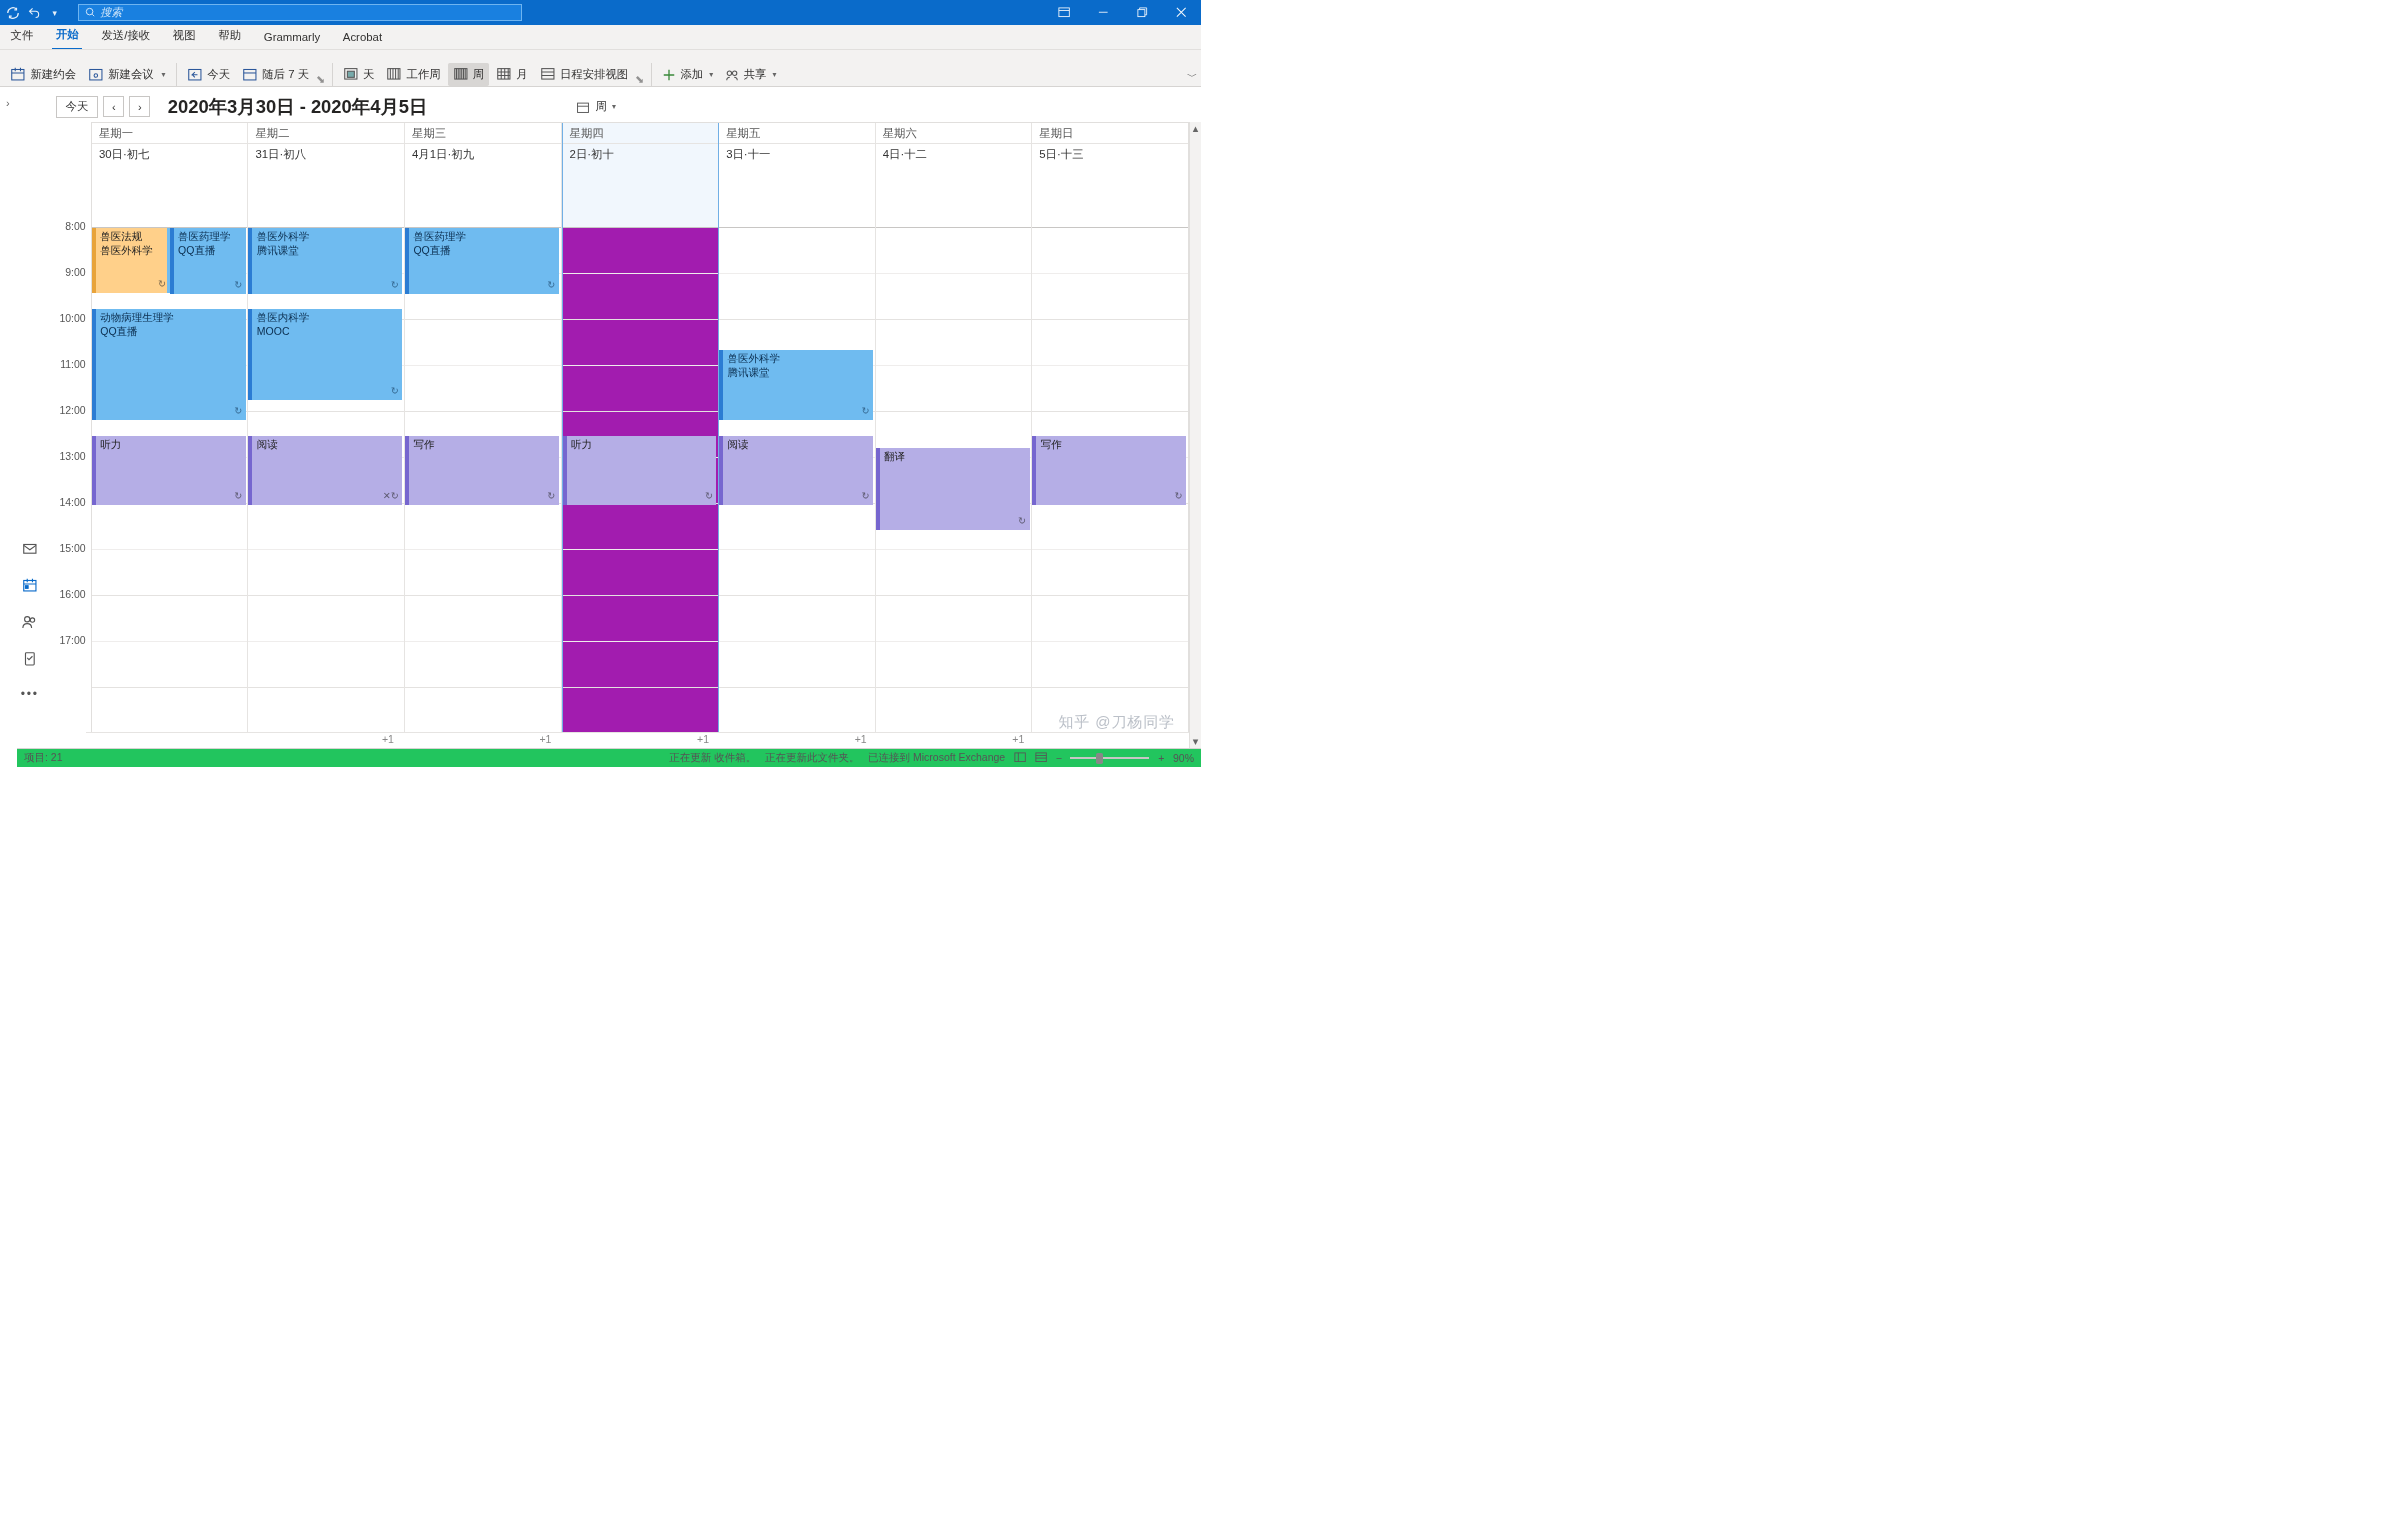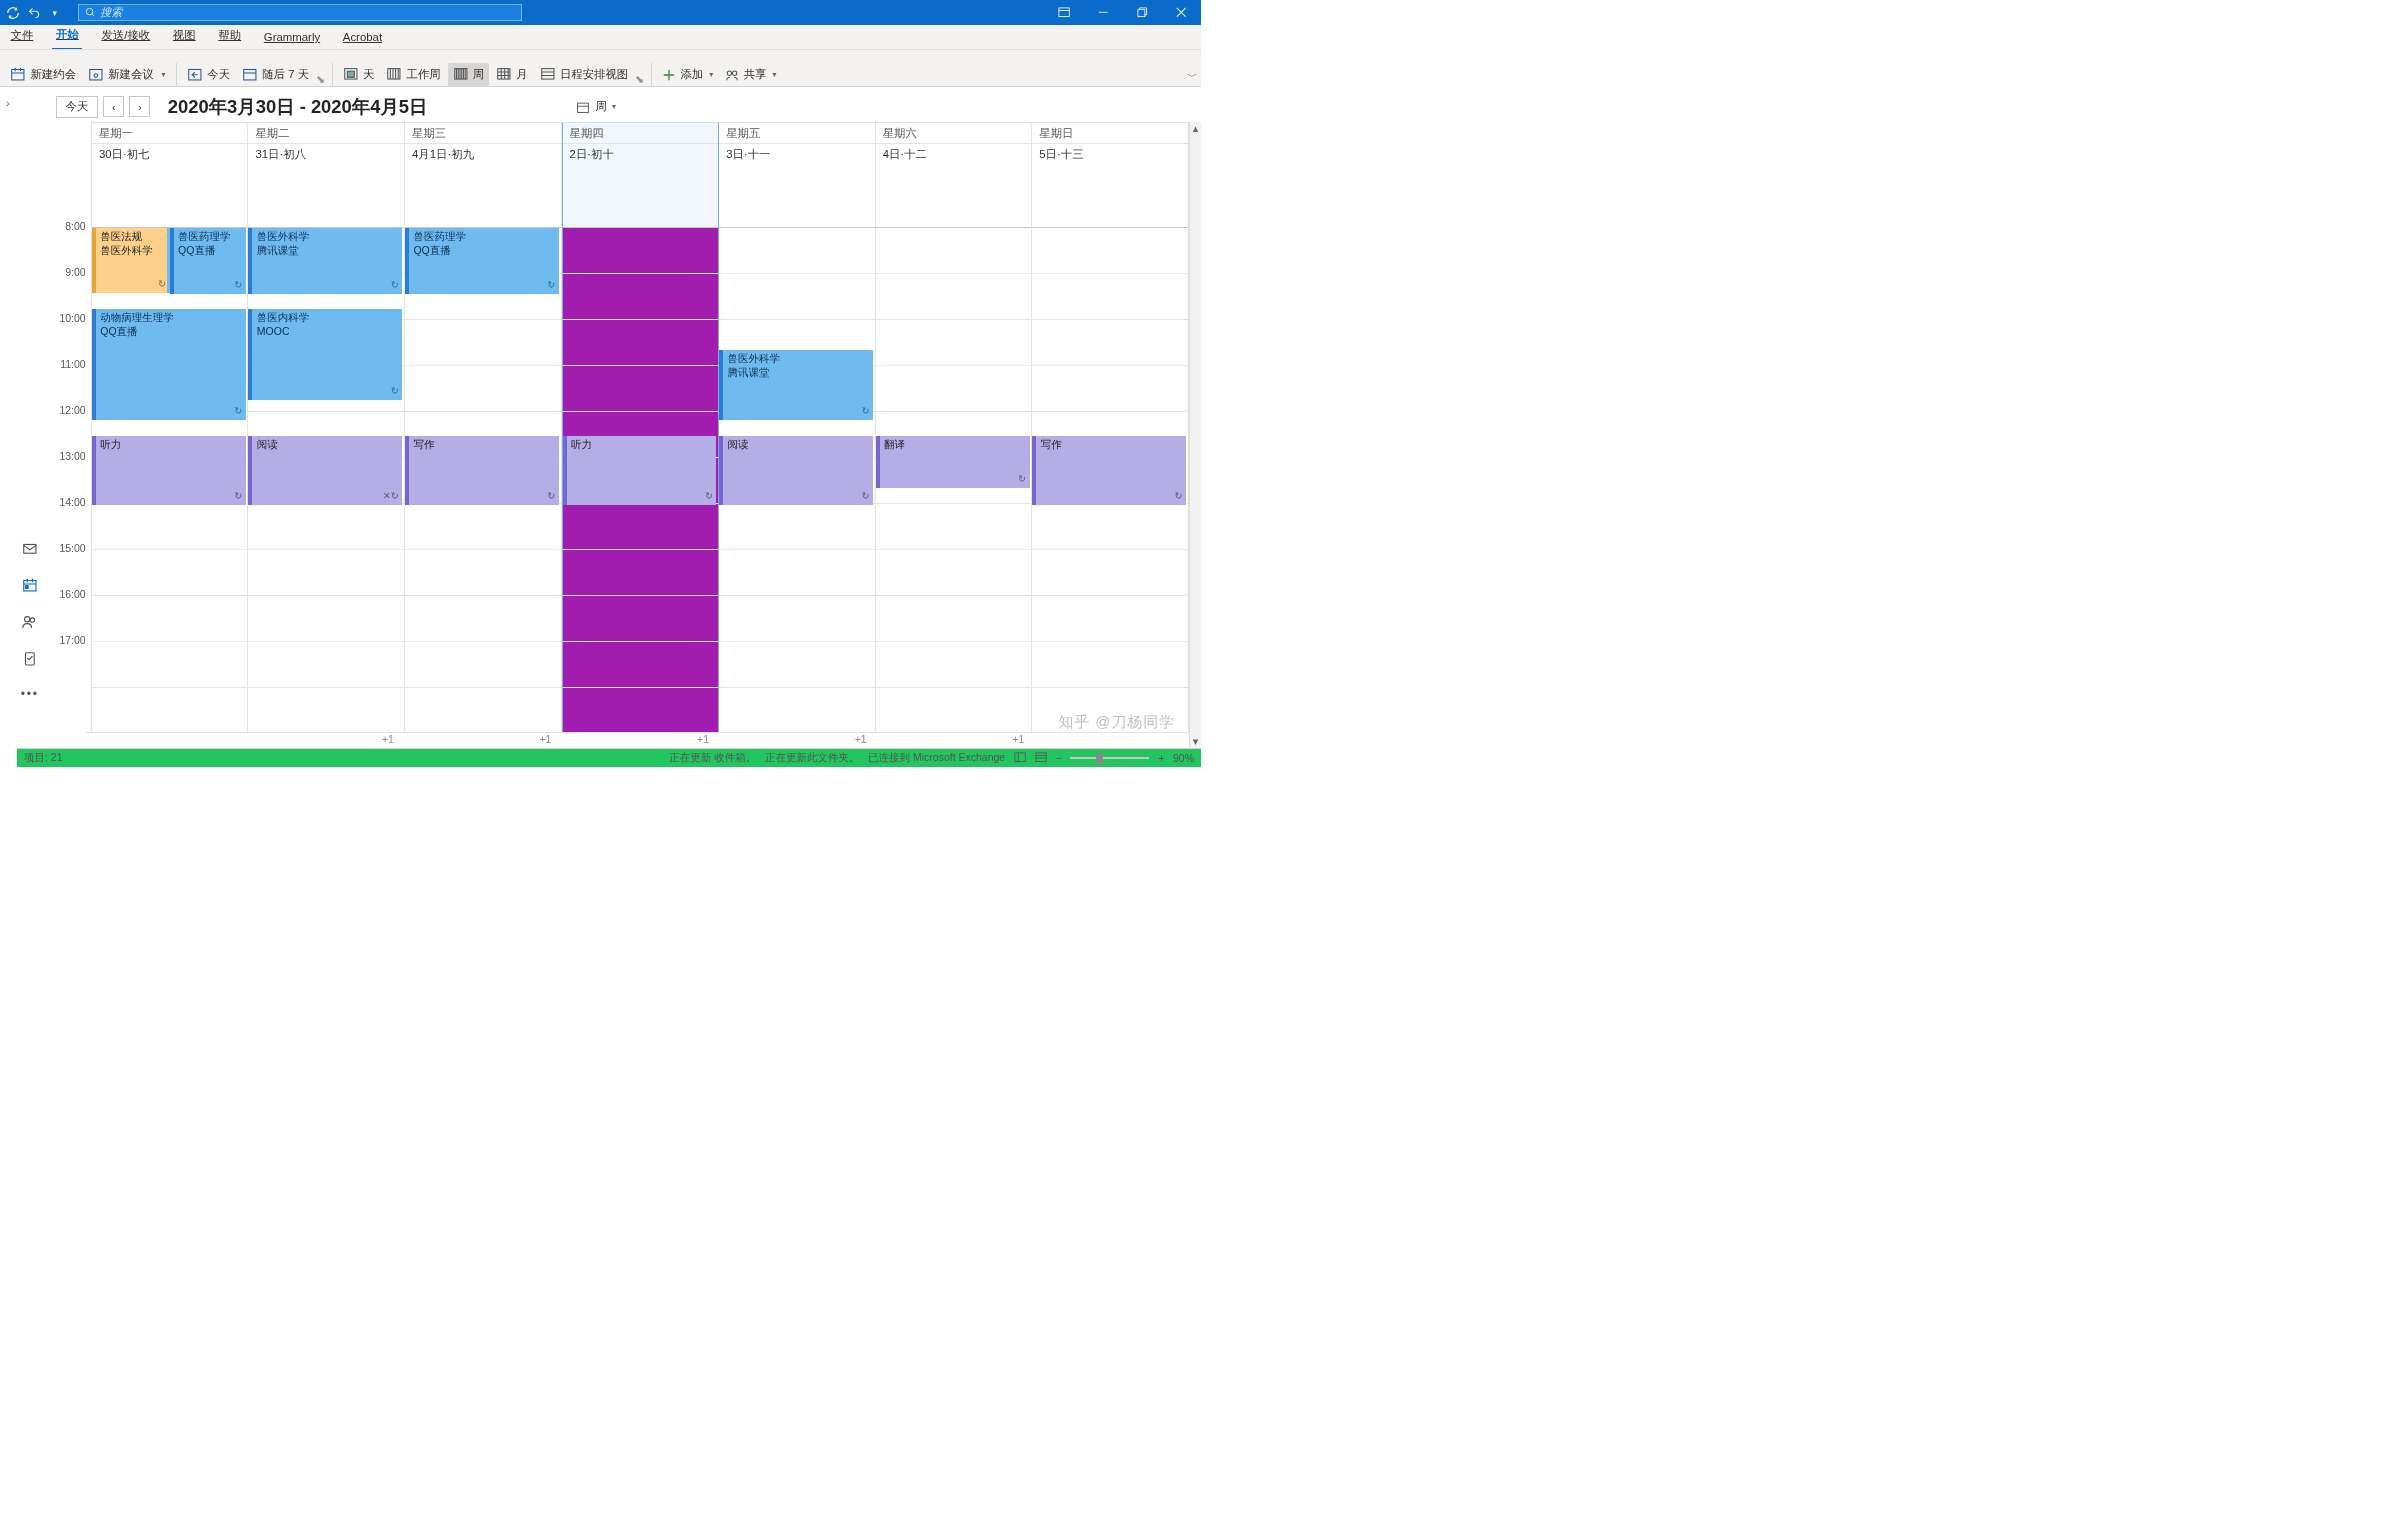--- a/index.html
+++ b/index.html
@@ -8,21 +8,21 @@
 
 .title-bar { height: 25px; background: #0a6bca; display: flex; align-items: center; color: #fff; }
 .title-left { display: flex; align-items: center; gap: 5.2px; padding: 0 5.2px; }
 .title-icon { width: 15.7px; height: 15.7px; display: flex; align-items: center; justify-content: center; opacity: .9; }
 .search-box { margin-left: 10.5px; width: 444px; height: 17.5px; background: #1980e0; border: 0.9px solid #6eb4f0; display: flex; align-items: center; padding: 0 5.2px; color: #cfe5f9; font-style: italic; }
 .search-box svg { margin-right: 5.2px; }
 .title-right { margin-left: auto; display: flex; }
 .win-btn { width: 39px; height: 25px; display: flex; align-items: center; justify-content: center; color: #fff; opacity: .95; }
 
 
-.tabs { height: 24.5px; background: #f3f2f1; display: flex; align-items: flex-end; padding: 0 7px; gap: 15.7px; border-bottom: 0.9px solid #e1dfdd; text-decoration: underline; }
+.tabs { height: 24.5px; background: #f3f2f1; display: flex; align-items: flex-end; padding: 0 7px; gap: 15.7px; border-bottom: 0.9px solid #e1dfdd; }
 .tab { padding: 3.5px 3.5px 5.2px; color: #323130; font-size: 11.4px; cursor: pointer; }
 .tab.active { color: #0a6bca; border-bottom: 1.7px solid #0a6bca; font-weight: 600; }
 
 
 .ribbon { height: 37px; background: #f3f2f1; display: flex; align-items: flex-end; padding: 0 5.2px; border-bottom: 0.9px solid #d6d4d2; gap: 1.7px; position: relative; }
 .rbtn { display: flex; align-items: center; gap: 4.4px; padding: 3.5px 5.2px; color: #323130; font-size: 11.4px; border-radius: 1.7px; cursor: pointer; }
 .rbtn.active-view { background: #d8d6d4; }
 .rbtn svg { flex-shrink: 0; }
 .rsep { width: 0.9px; height: 23px; background: #d6d4d2; margin: 0 3.5px; }
 .r-launcher { width: 10.5px; height: 10.5px; display: flex; align-self: flex-end; margin-bottom: 1.7px; opacity: .5; }
@@ -395,21 +395,21 @@
             <div class="hslot"></div>
               <div class="hslot"></div>
               <div class="hslot"></div>
               <div class="hslot"></div>
               <div class="hslot"></div>
               <div class="hslot"></div>
               <div class="hslot"></div>
               <div class="hslot"></div>
               <div class="hslot"></div>
               <div class="hslot"></div>
-            <div class="evt c-purple" style="top:208px;height:52px;"><span>翻译</span><span class="sync">↻</span></div>
+            <div class="evt c-purple" style="top:220px;height:82px;"><span>翻译</span><span class="sync">↻</span></div>
           </div>
         </div>
 
         <div class="day">
           <div class="day-head">星期日</div>
           <div class="day-alld">5日·十三</div>
           <div class="day-body">
             <div class="hslot"></div>
               <div class="hslot"></div>
               <div class="hslot"></div>

